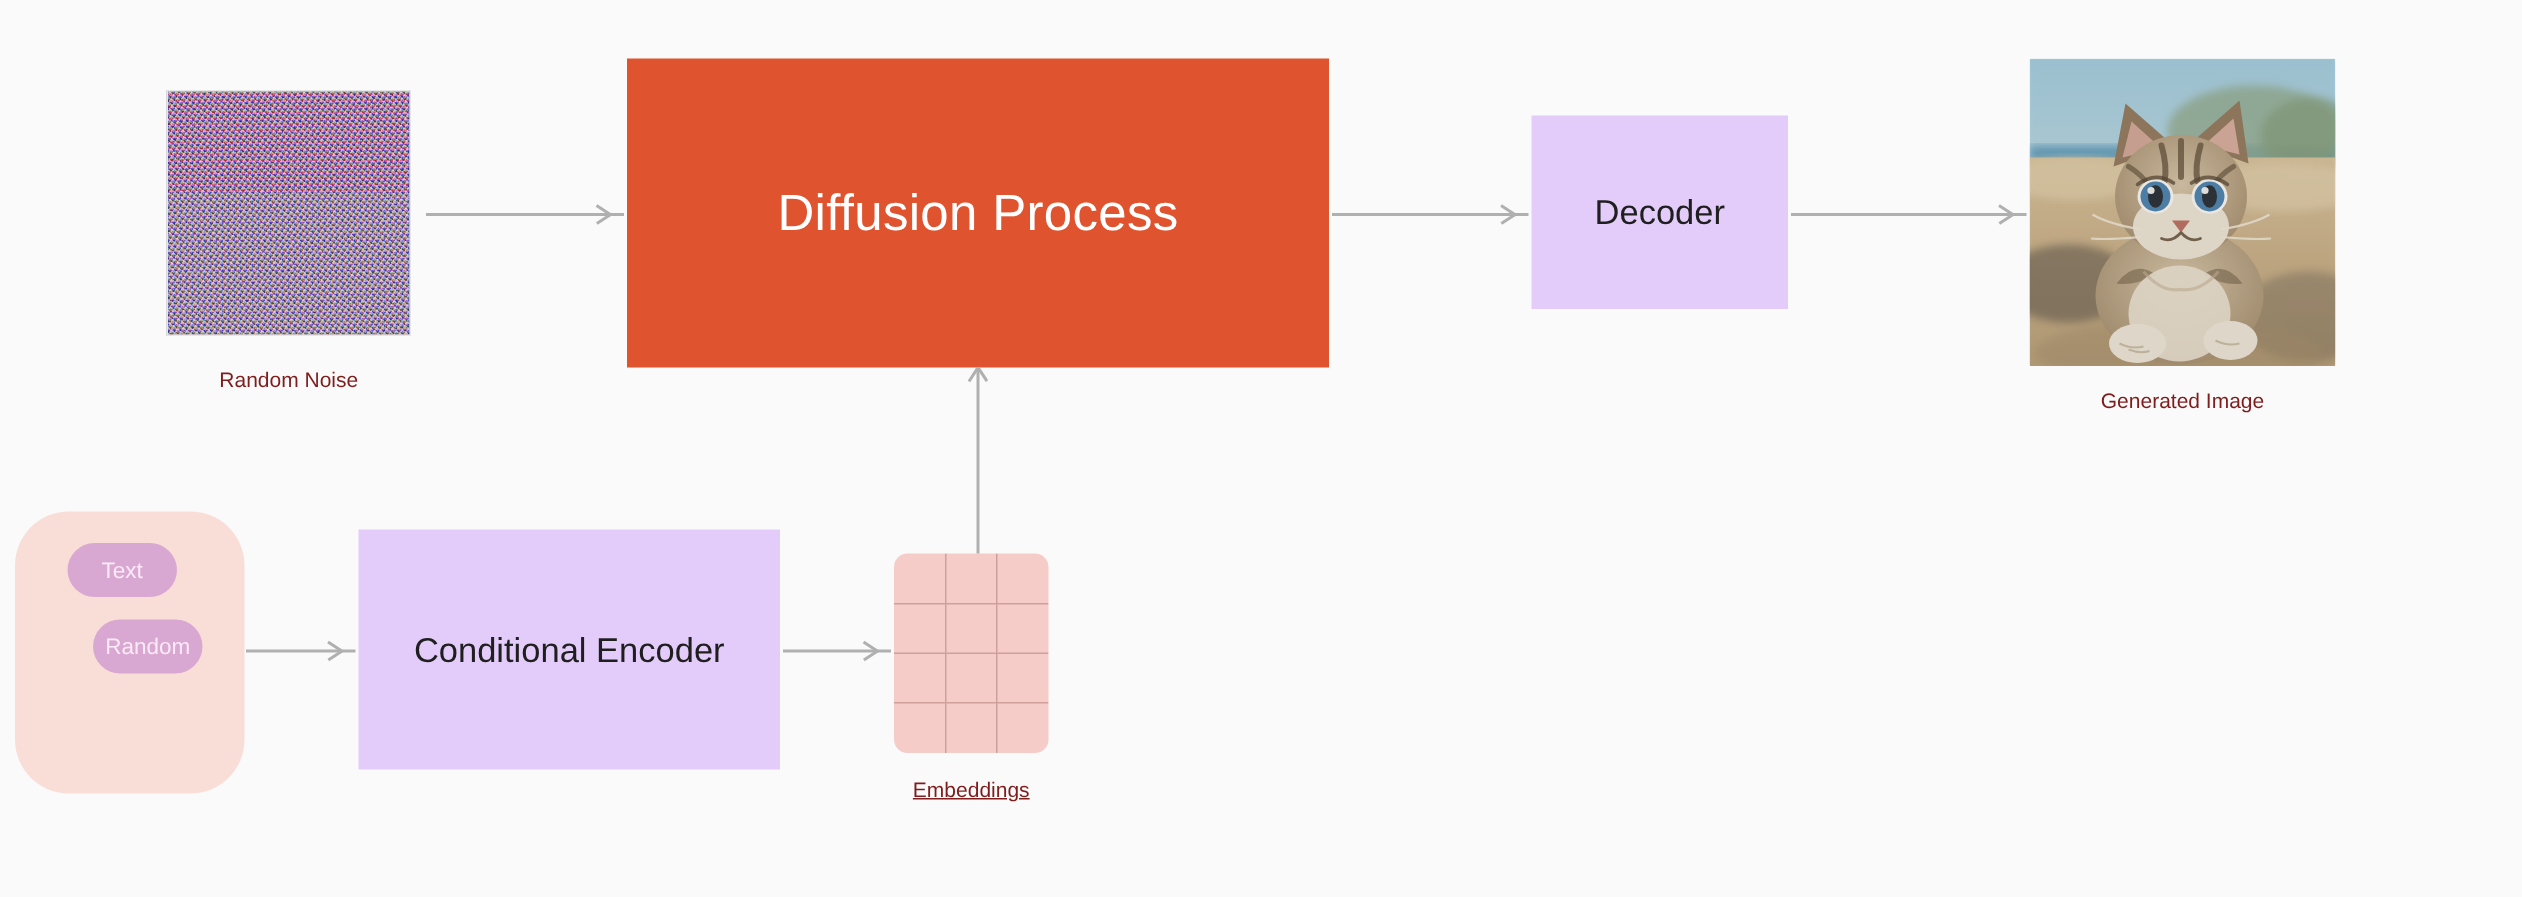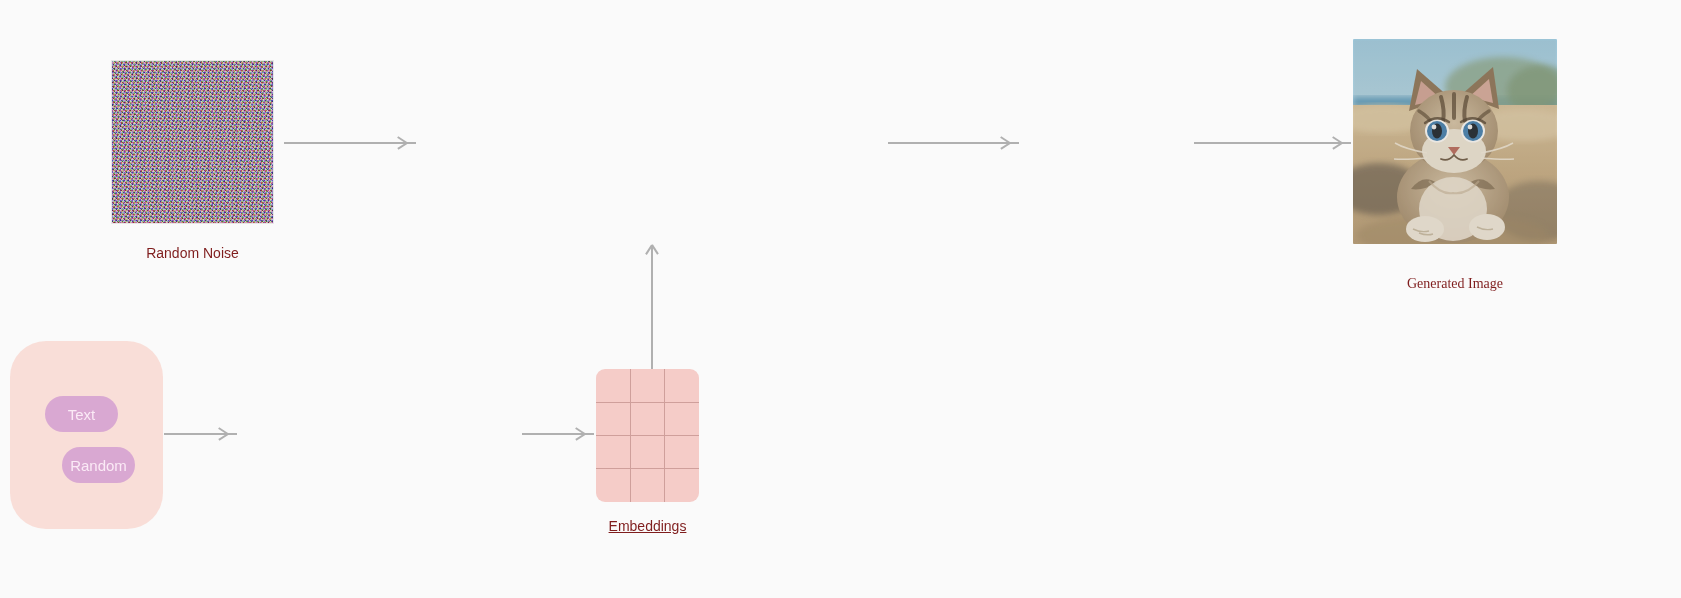--- a/index.html
+++ b/index.html
@@ -89,21 +89,20 @@
   .pill {
     position: absolute;
     background: #d9a8d2;
     color: #fbeaf6;
     border-radius: 22px;
     display: flex;
     align-items: center;
     justify-content: center;
     font-size: 15px;
     white-space: nowrap;
-    margin-top: 34px;
   }
   .pill-text  { left: 45px;  top: 362px; width: 73px; height: 36px; }
   .pill-image { left: 62px;  top: 413px; width: 73px; height: 36px; }
   .pill-repr  { left: 17px;  top: 464px; width: 129px; height: 36px; }
 
   
   .embeddings {
     left: 596px; top: 369px;
     width: 103px; height: 133px;
     background: #f5ccc8;
@@ -116,21 +115,21 @@
 
   
   .caption {
     position: absolute;
     font-size: 14px;
     color: #7f1d1d;
     text-align: center;
     white-space: nowrap;
   }
   .cap-noise { left: 111px; top: 245px; width: 163px; }
-  .cap-gen   { left: 1353px; top: 276px; width: 204px; font-family: Liberation Serif, serif; }
+  .cap-gen   { left: 1353px; top: 259px; width: 204px; }
   .cap-emb   { left: 576px; top: 518px; width: 143px; text-decoration: underline; }
 
   
   .conn { position: absolute; }
   .conn .line-h { position: absolute; height: 1.6px; background: #b0b0b0; top: 0; left: 0; }
   .conn .line-v { position: absolute; width: 1.6px; background: #b0b0b0; left: 0; top: 0; }
   .arrow-r, .arrow-u { position: absolute; }
   .arrow-r::before, .arrow-r::after {
     content: ""; position: absolute; width: 11px; height: 1.6px; background: #b0b0b0;
     right: 0; transform-origin: right center;
@@ -150,26 +149,32 @@
 <div id="canvas">
 
   <div class="noise-img"></div>
   <div class="caption cap-noise">Random Noise</div>
 
   <div class="conn" style="left:284px; top:142px; width:134px;">
     <div class="line-h" style="width:132px;"></div>
     <div class="arrow-r" style="left:123px; top:0;"></div>
   </div>
 
+  <div class="node box diffusion">
+    <span>Diffusion Process</span>
+  </div>
 
   <div class="conn" style="left:888px; top:142px; width:133px;">
     <div class="line-h" style="width:131px;"></div>
     <div class="arrow-r" style="left:122px; top:0;"></div>
   </div>
 
+  <div class="node box decoder">
+    <span>Decoder</span>
+  </div>
 
   <div class="conn" style="left:1194px; top:142px; width:159px;">
     <div class="line-h" style="width:157px;"></div>
     <div class="arrow-r" style="left:148px; top:0;"></div>
   </div>
 
   <div class="kitten">
     <svg viewBox="0 0 204 205" preserveAspectRatio="none" aria-hidden="true">
       <defs>
         <linearGradient id="sky" x1="0" y1="0" x2="0" y2="1">
@@ -256,20 +261,23 @@
   </div>
   <div class="pill pill-image">
     <span>Random</span>
   </div>
 
   <div class="conn" style="left:164px; top:433px; width:75px;">
     <div class="line-h" style="width:73px;"></div>
     <div class="arrow-r" style="left:64px; top:0;"></div>
   </div>
 
+  <div class="node box cond-encoder">
+    <span>Conditional Encoder</span>
+  </div>
 
   <div class="conn" style="left:522px; top:433px; width:74px;">
     <div class="line-h" style="width:72px;"></div>
     <div class="arrow-r" style="left:63px; top:0;"></div>
   </div>
 
   <div class="node embeddings">
     <div class="vline" style="left:34px;"></div>
     <div class="vline" style="left:68px;"></div>
     <div class="hline" style="top:33px;"></div>

